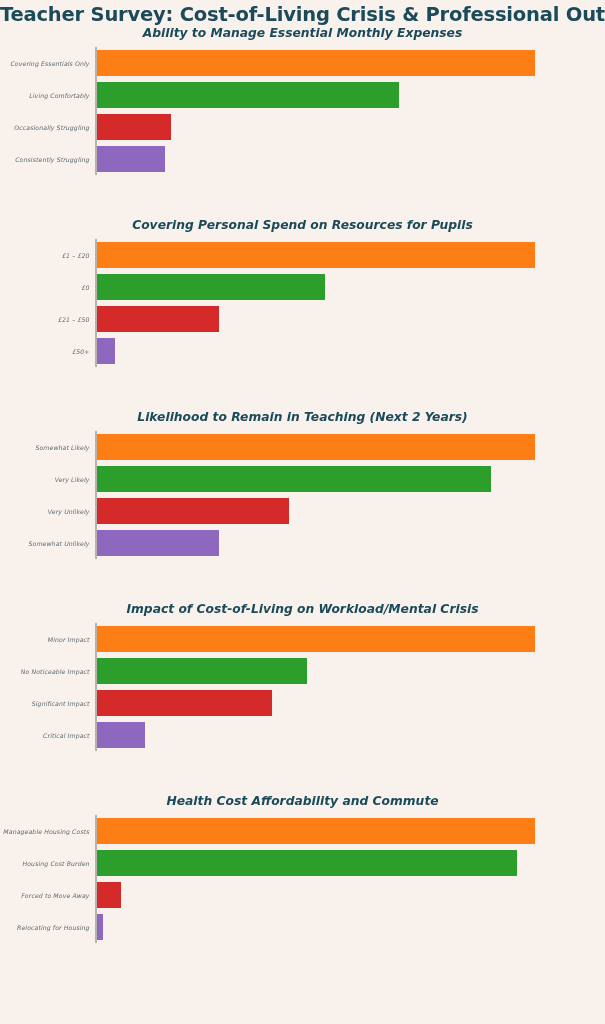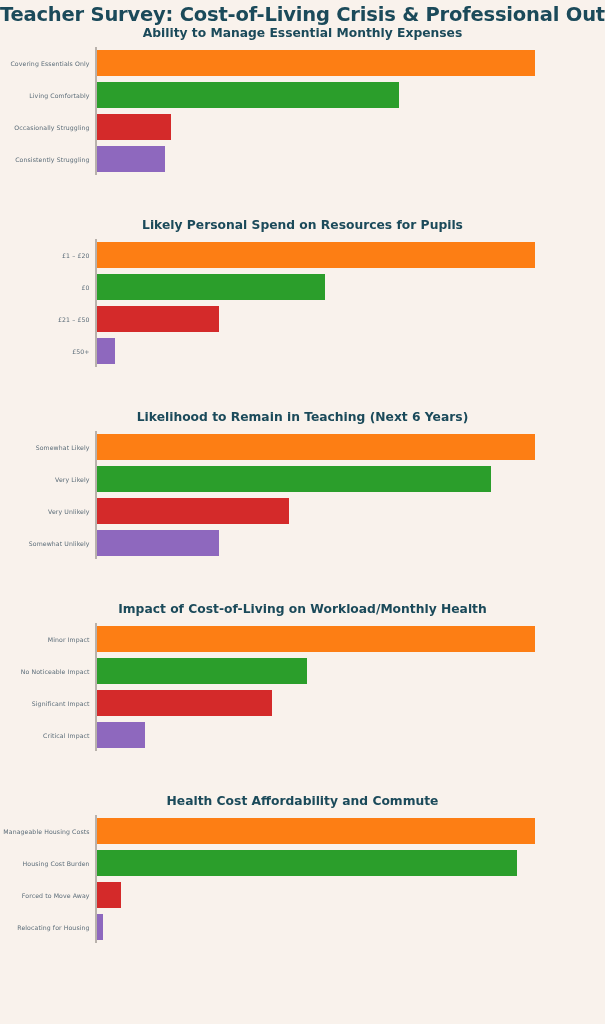--- a/index.html
+++ b/index.html
@@ -30,20 +30,21 @@
     letter-spacing: -0.2px;
     padding-top: 4px;
     line-height: 1.1;
     white-space: nowrap;
   }
   .panel {
     position: relative;
     width: 605px;
     height: 192px;
     box-sizing: border-box;
+    font-style: italic;
   }
   .panel-title {
     text-align: center;
     color: #1b4a5a;
     font-size: 12.3px;
     font-weight: bold;
     line-height: 1.1;
     height: 20px;
     padding-top: 2px;
     white-space: nowrap;
@@ -122,21 +123,21 @@
               <div class="bar" style="width: 17%; background: rgb(212, 42, 42);"></div>
             </div>
             <div class="row">
               <span class="tick-label" style="color: rgb(91, 108, 120);">Consistently Struggling</span>
               <div class="bar" style="width: 15.5%; background: rgb(142, 104, 190);"></div>
             </div>
           </div>
         </div>
       </div>
       <div class="panel">
-        <div class="panel-title">Likely Personal Spend on Resources for Pupils</div>
+        <div class="panel-title">Covering Personal Spend on Resources for Pupils</div>
         <div class="plot">
           <div class="axis-line" style="background: rgb(185, 178, 172);"></div>
           <div class="rows">
             <div class="row">
               <span class="tick-label" style="color: rgb(91, 108, 120);">£1 – £20</span>
               <div class="bar" style="width: 100%; background: rgb(253, 126, 20);"></div>
             </div>
             <div class="row">
               <span class="tick-label" style="color: rgb(91, 108, 120);">£0</span>
               <div class="bar" style="width: 52%; background: rgb(43, 158, 43);"></div>
@@ -146,21 +147,21 @@
               <div class="bar" style="width: 28%; background: rgb(212, 42, 42);"></div>
             </div>
             <div class="row">
               <span class="tick-label" style="color: rgb(91, 108, 120);">£50+</span>
               <div class="bar" style="width: 4.3%; background: rgb(142, 104, 190);"></div>
             </div>
           </div>
         </div>
       </div>
       <div class="panel">
-        <div class="panel-title">Likelihood to Remain in Teaching (Next 6 Years)</div>
+        <div class="panel-title">Likelihood to Remain in Teaching (Next 2 Years)</div>
         <div class="plot">
           <div class="axis-line" style="background: rgb(185, 178, 172);"></div>
           <div class="rows">
             <div class="row">
               <span class="tick-label" style="color: rgb(91, 108, 120);">Somewhat Likely</span>
               <div class="bar" style="width: 100%; background: rgb(253, 126, 20);"></div>
             </div>
             <div class="row">
               <span class="tick-label" style="color: rgb(91, 108, 120);">Very Likely</span>
               <div class="bar" style="width: 90%; background: rgb(43, 158, 43);"></div>
@@ -170,21 +171,21 @@
               <div class="bar" style="width: 44%; background: rgb(212, 42, 42);"></div>
             </div>
             <div class="row">
               <span class="tick-label" style="color: rgb(91, 108, 120);">Somewhat Unlikely</span>
               <div class="bar" style="width: 28%; background: rgb(142, 104, 190);"></div>
             </div>
           </div>
         </div>
       </div>
       <div class="panel">
-        <div class="panel-title">Impact of Cost-of-Living on Workload/Monthly Health</div>
+        <div class="panel-title">Impact of Cost-of-Living on Workload/Mental Crisis</div>
         <div class="plot">
           <div class="axis-line" style="background: rgb(185, 178, 172);"></div>
           <div class="rows">
             <div class="row">
               <span class="tick-label" style="color: rgb(91, 108, 120);">Minor Impact</span>
               <div class="bar" style="width: 100%; background: rgb(253, 126, 20);"></div>
             </div>
             <div class="row">
               <span class="tick-label" style="color: rgb(91, 108, 120);">No Noticeable Impact</span>
               <div class="bar" style="width: 48%; background: rgb(43, 158, 43);"></div>

